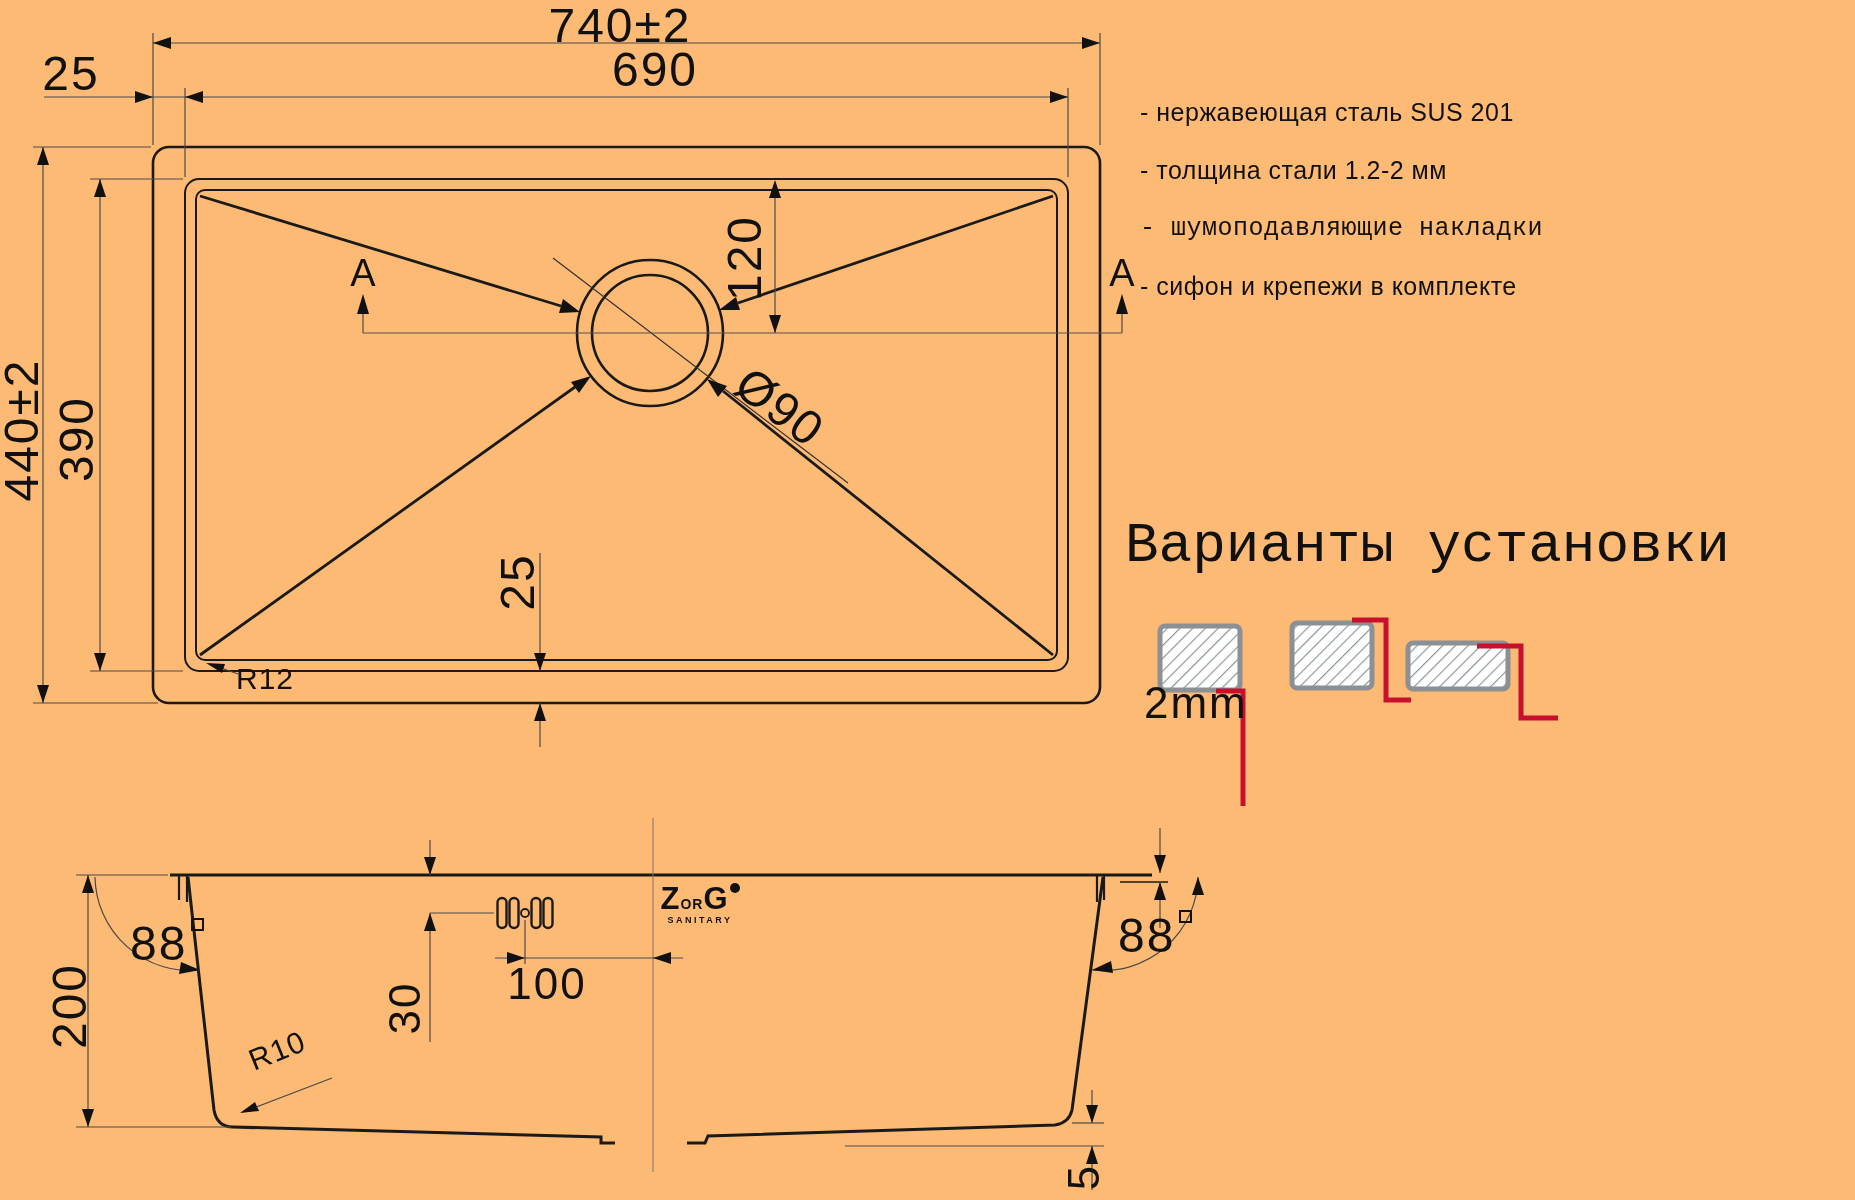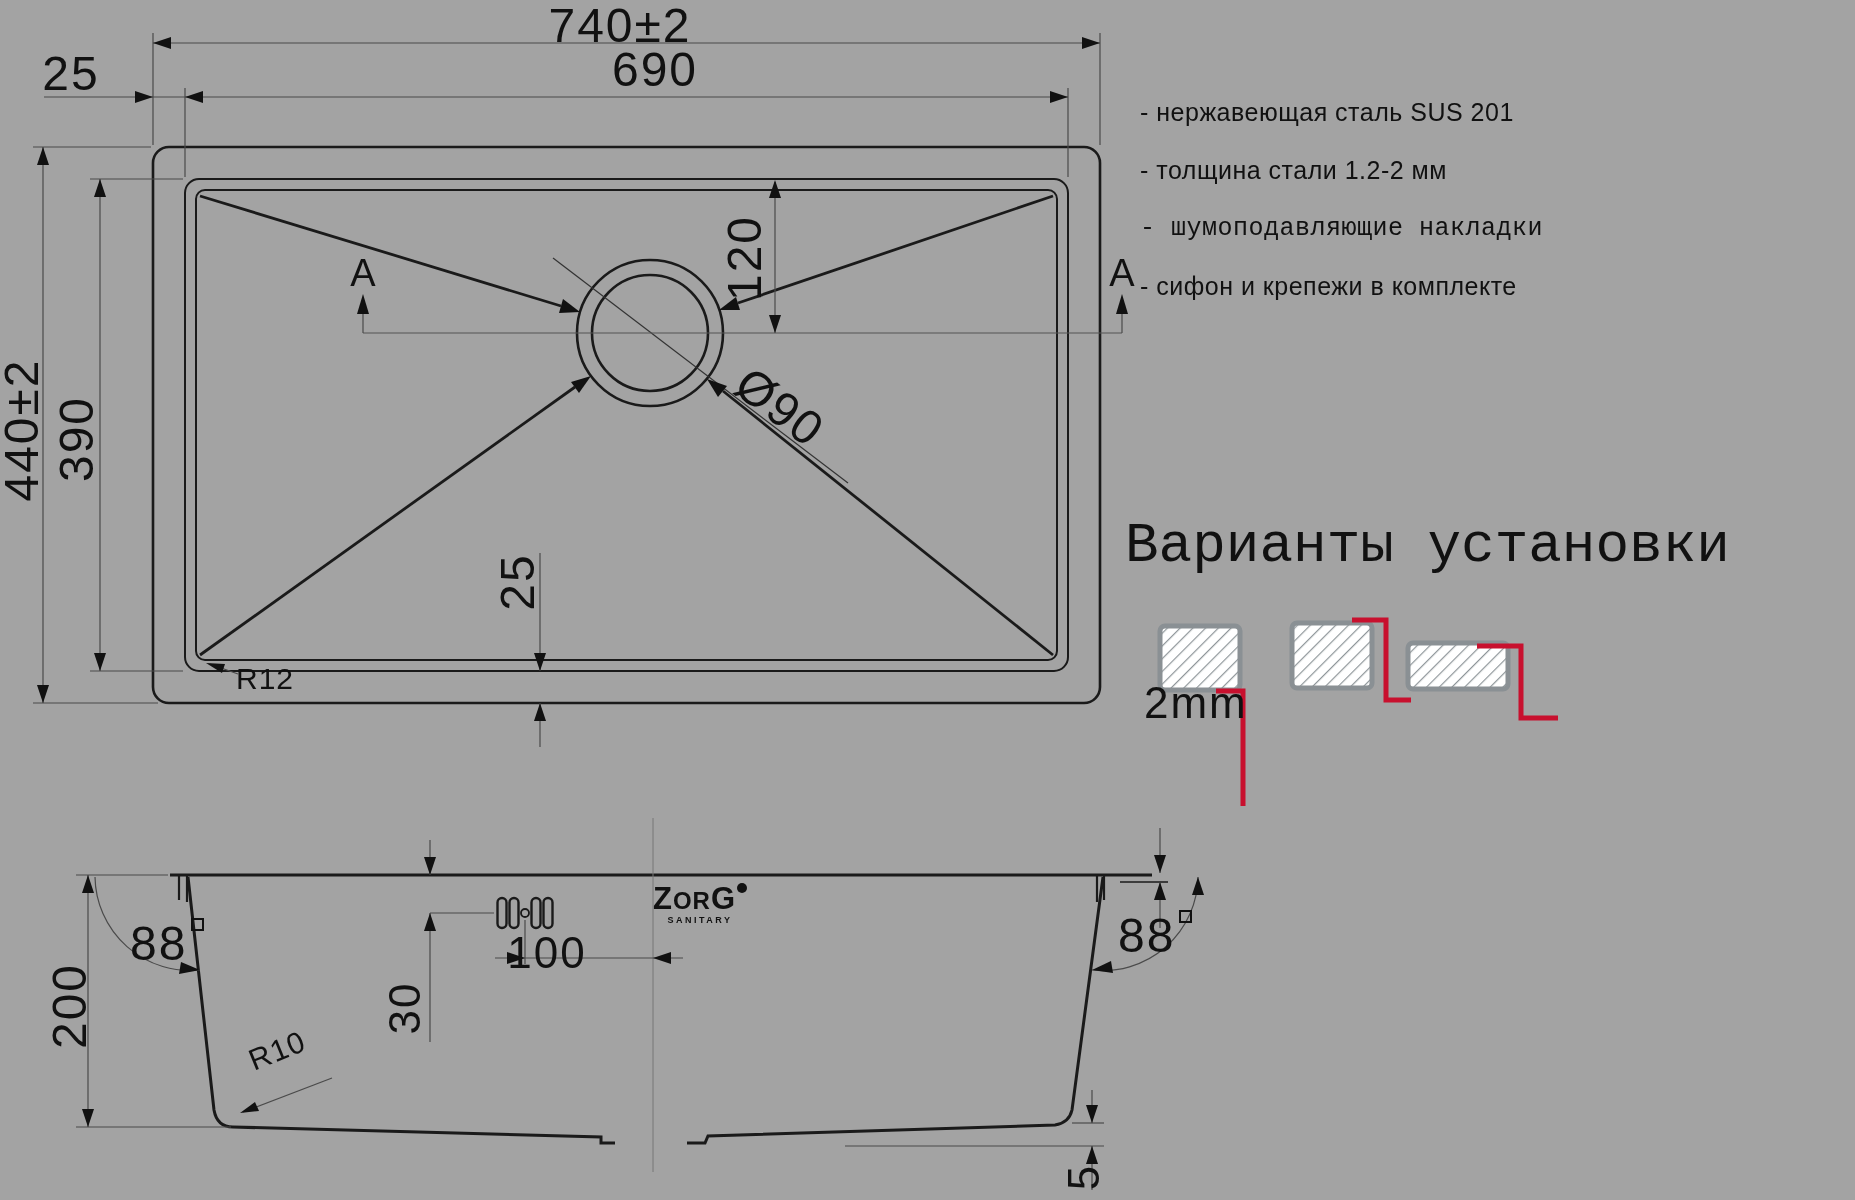--- a/index.html
+++ b/index.html
@@ -1,34 +1,34 @@
 <!DOCTYPE html>
 <html><head>
 <meta charset="utf-8">
 <style>
   html,body{margin:0;padding:0;background:#fff;}
-  #canvas{position:relative;width:1855px;height:1200px;background:#a3a3a3;overflow:hidden;
+  #canvas{position:relative;width:1855px;height:1200px;background:#fdba74;overflow:hidden;
           font-family:"Liberation Sans",sans-serif;color:#111;}
   #linework{position:absolute;left:0;top:0;}
   .lbl{position:absolute;white-space:nowrap;color:#111;}
   .dim{font-size:48px;letter-spacing:2px;}
   .dim.mid{font-size:44px;}
   .ctr{text-align:center;}
   .rot270{transform:rotate(-90deg);}
   .box{height:52px;line-height:52px;}
   .small{font-size:30px;letter-spacing:1px;}
   .marker{font-size:38px;}
   .spec{font-size:25px;letter-spacing:0.5px;margin-top:8px;}
   .title{font-family:Liberation Mono, monospace;font-size:56px;text-align:center;}
   .deg{display:inline-block;width:9px;height:9px;border:2.5px solid #111;
        vertical-align:top;margin-left:4px;margin-top:2px;}
   .logo{position:absolute;left:645px;top:883px;width:110px;text-align:center;line-height:1;}
   .logo .row{font-weight:900;letter-spacing:1px;}
   .logo .big{font-size:31px;}
-  .logo .smallcaps{font-size:24px;text-transform:uppercase;}
+  .logo .smallcaps{font-size:14px;text-transform:uppercase;}
   .logo .dot{display:inline-block;width:10px;height:10px;border-radius:50%;
              background:#111;vertical-align:top;margin-left:1px;}
   .logo .sub{font-size:9px;font-weight:700;letter-spacing:2.5px;margin-top:2px;}
 </style>
 </head>
 <body>
 
 <div id="canvas">
 
 <svg id="linework" width="1855" height="1200" viewBox="0 0 1855 1200">
@@ -185,21 +185,21 @@
 <div class="lbl spec" style="left:1140px;top:206px;font-family:Liberation Mono, monospace;">- шумоподавляющие накладки</div>
 <div class="lbl spec" style="left:1140px;top:264px;">- сифон и крепежи в комплекте</div>
 
 <div class="lbl title" style="left:1125px;top:514px;width:440px;">Варианты установки</div>
 
 <div class="lbl dim mid" style="left:1144px;top:678px;">2mm</div>
 <div class="lbl dim" style="left:130px;top:916px;"><span>88</span><span class="deg"></span></div>
 <div class="lbl dim" style="left:1118px;top:908px;"><span>88</span><span class="deg"></span></div>
 <div class="lbl dim ctr box rot270" style="left:-30px;top:980px;width:200px;">200</div>
 <div class="lbl dim mid ctr box rot270" style="left:335px;top:982px;width:140px;">30</div>
-<div class="lbl dim mid ctr box" style="left:487px;top:927px;width:120px;">100</div>
+<div class="lbl dim mid ctr box" style="left:487px;top:958px;width:120px;">100</div>
 <div class="lbl small" style="left:244px;top:1046px;transform:rotate(-22deg);transform-origin:left top;">R10</div>
 <div class="lbl dim mid ctr box rot270" style="left:1034px;top:1151px;width:100px;">5</div>
 
 <div class="logo">
   <div class="row">
     <span class="big">Z</span><span class="smallcaps">or</span><span class="big">G</span><span class="dot"></span>
   </div>
   <div class="sub">SANITARY</div>
 </div>
 

